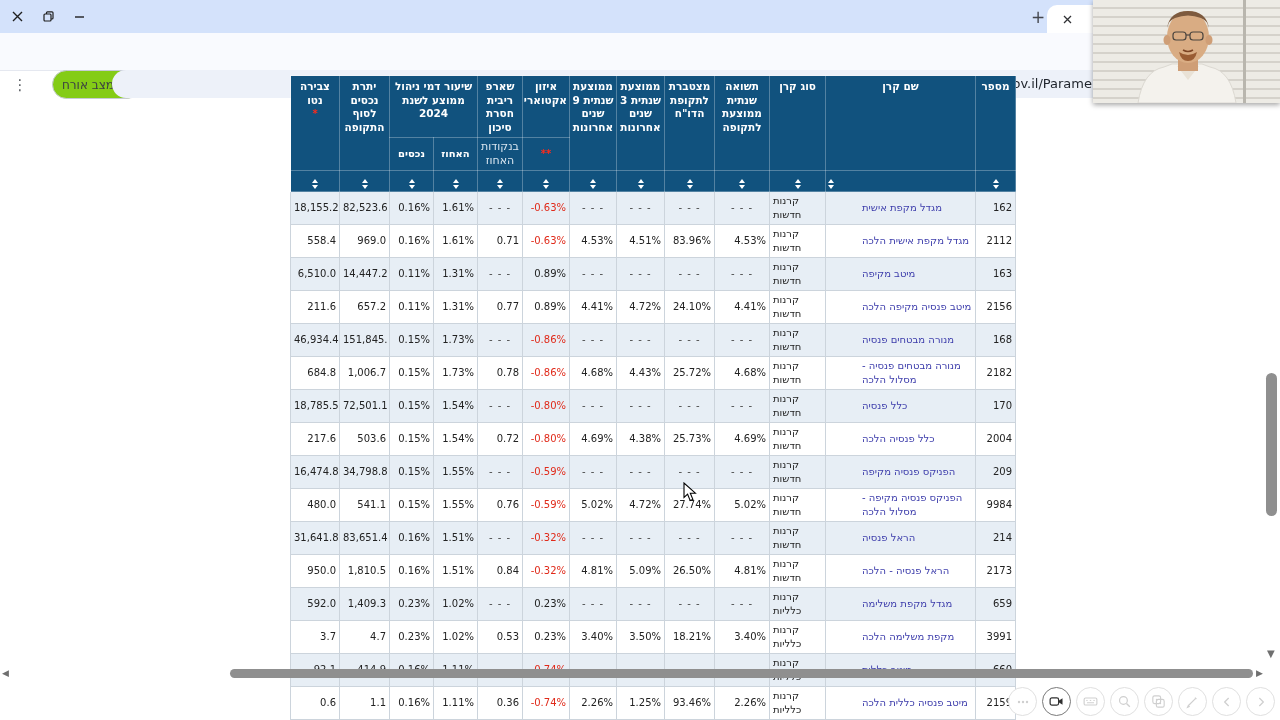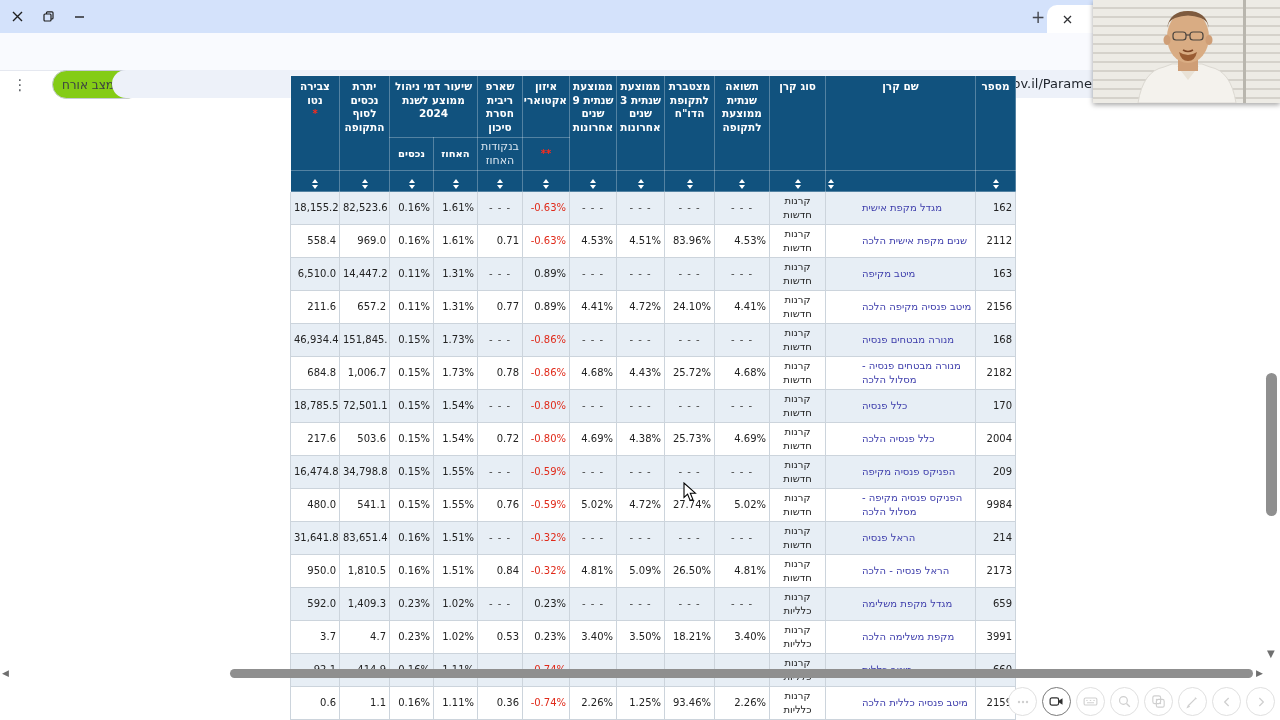--- a/index.html
+++ b/index.html
@@ -51,21 +51,21 @@
   .sortgl i{display:block;width:0;height:0;border-left:3.5px solid transparent;border-right:3.5px solid transparent}
   .sortgl .up{border-bottom:4px solid #fff}
   .sortgl .down{border-top:4px solid #fff}
 
   tbody td{border:1px solid #ccd4dc;font-size:10px;padding:2px 3px;line-height:1.4;
            color:#222;background:#fff;overflow:hidden}
   tr.stripe td{background:#e7eef5}
   .c-num{direction:ltr;text-align:right;padding-left:4px}
   .c-name{position:relative;text-align:left;padding-left:36px}
   .fund-link{color:#3c3cab;cursor:pointer}
-  .c-type{text-align:center}
+  .c-type{text-align:left}
   .c-val{direction:ltr;text-align:right}
   .c-val.dash{text-align:center;letter-spacing:1px;color:#444}
   .c-val.neg{color:#e02a1a}
 
   
   .hscroll{position:absolute;left:0;top:668px;width:1280px;height:11px}
   .hs-thumb{position:absolute;left:230px;top:1px;width:1023px;height:9px;background:#8f8f8f;border-radius:5px}
   .hs-left{position:absolute;left:2px;top:1px;color:#6f6f6f;font-size:9px;line-height:9px}
   .hs-right{position:absolute;left:1256px;top:1px;color:#6f6f6f;font-size:9px;line-height:9px}
   .vs-thumb{position:absolute;left:1266px;top:373px;width:11px;height:143px;background:#8f8f8f;border-radius:6px}
@@ -249,21 +249,21 @@
           <td class="c-val dash">- - -</td>
           <td class="c-val neg">-0.63%</td>
           <td class="c-val dash">- - -</td>
           <td class="c-val">1.61%</td>
           <td class="c-val">0.16%</td>
           <td class="c-val">82,523.6</td>
           <td class="c-val">18,155.2</td>
         </tr>
         <tr>
           <td class="c-num">2112</td>
-          <td class="c-name"><span class="fund-link">שנים מקפת אישית הלכה</span></td>
+          <td class="c-name"><span class="fund-link">מגדל מקפת אישית הלכה</span></td>
           <td class="c-type">קרנות חדשות</td>
           <td class="c-val">4.53%</td>
           <td class="c-val">83.96%</td>
           <td class="c-val">4.51%</td>
           <td class="c-val">4.53%</td>
           <td class="c-val neg">-0.63%</td>
           <td class="c-val">0.71</td>
           <td class="c-val">1.61%</td>
           <td class="c-val">0.16%</td>
           <td class="c-val">969.0</td>

